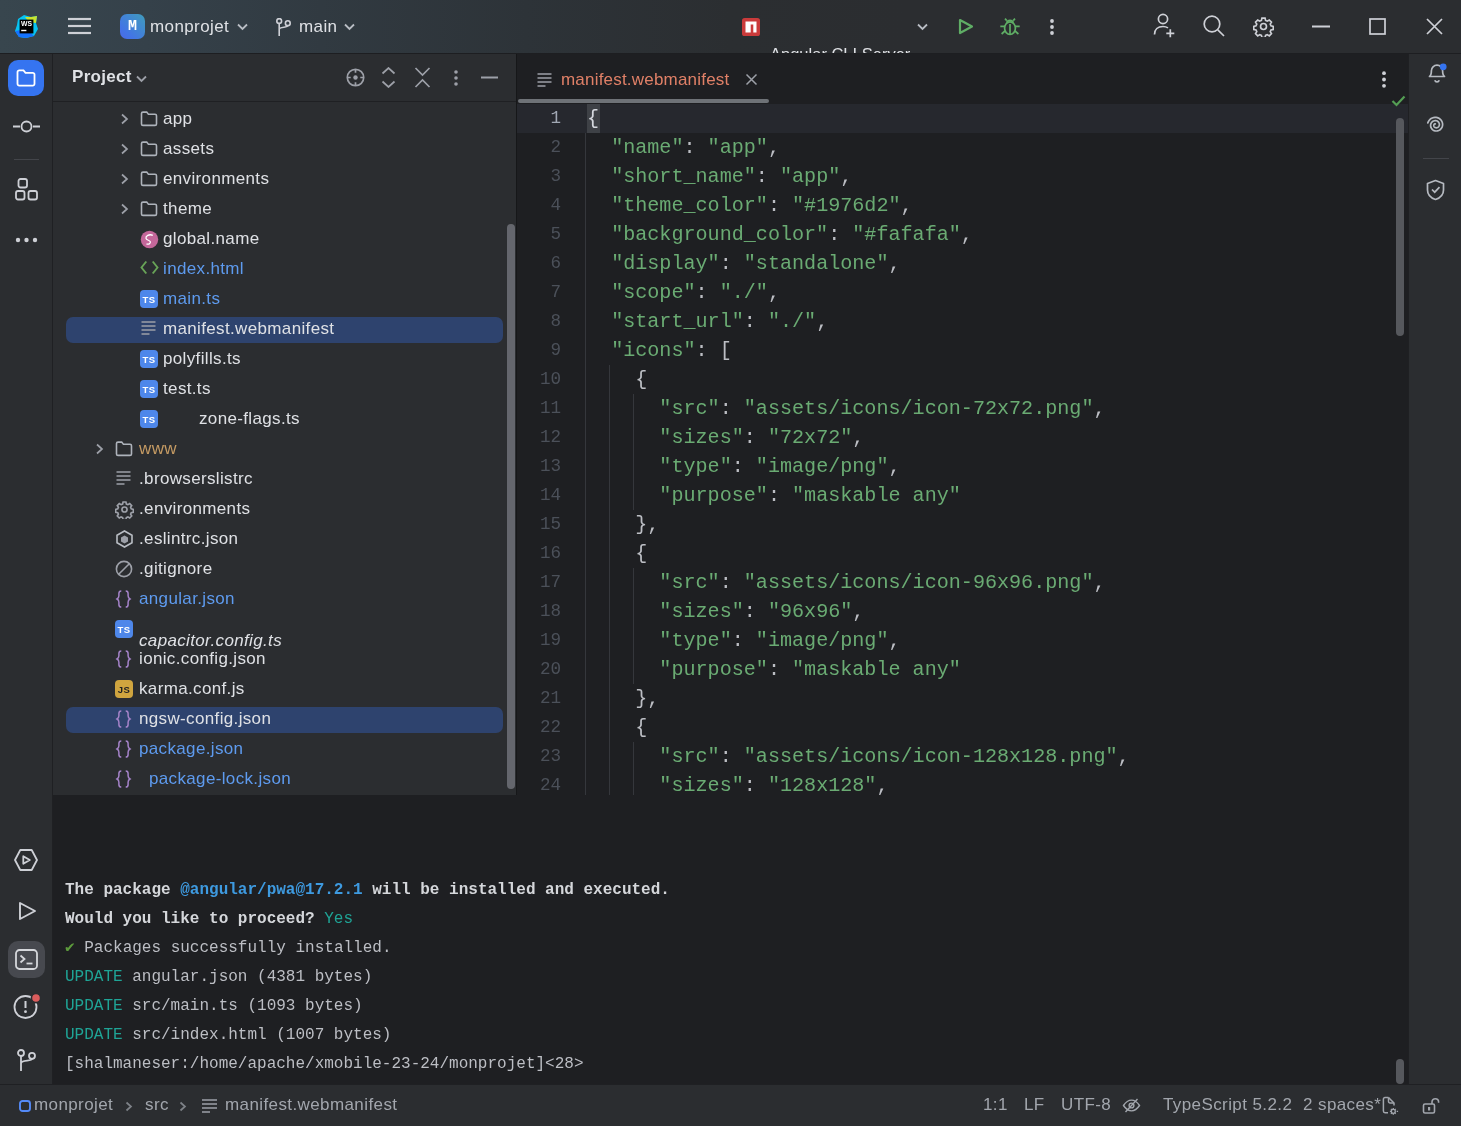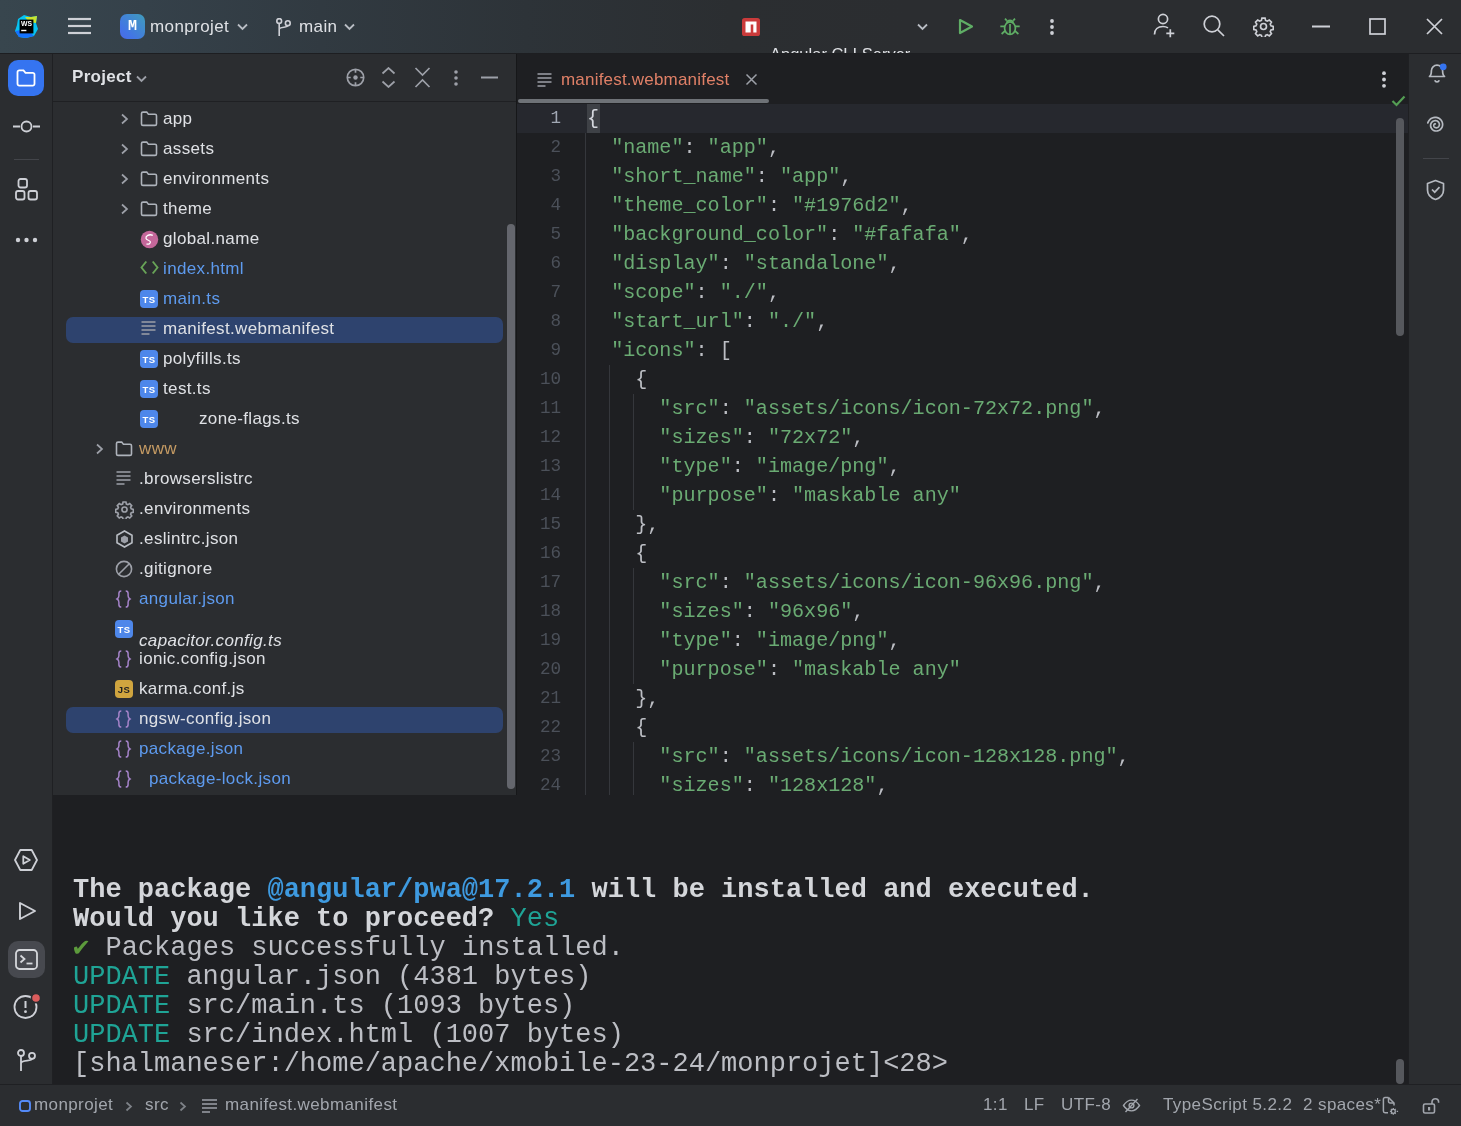--- a/index.html
+++ b/index.html
@@ -32,21 +32,21 @@
     font-family:"Liberation Mono", monospace; font-size:17.6px; line-height:29px; color:#4b5059; }
   #code { position:absolute; left:70px; top:51px; color:#bcbec4; }
   .iguide { position:absolute; width:1px; background:#35373c; }
 
   
   #stripeR { position:absolute; left:1408px; top:53px; width:53px; height:1031px; background:#2b2d30; border-left:1px solid #1f2023; }
 
   
   #terminal { position:absolute; left:53px; top:795px; width:1355px; height:289px; background:#1e1f22; }
   #termhead { position:absolute; left:0; top:0; width:1355px; height:51px; background:#2b2d30; border-top:1px solid #191a1c; }
-  #termout { position:absolute; left:20px; top:81px; font-family:"Liberation Mono", monospace; font-size:27px; line-height:29px; color:#bcbec4; }
+  #termout { position:absolute; left:12px; top:81px; font-family:"Liberation Mono", monospace; font-size:16px; line-height:29px; color:#bcbec4; }
   .tb { font-weight:bold; color:#d4d6da; }
   .teal { color:#1fa496; } .tblue { color:#3e9ae0; font-weight:bold; } .tgreen { color:#5c9a3c; }
 
   
   #statusbar { position:absolute; left:0; top:1084px; width:1461px; height:42px; background:#2b2d30; border-top:1px solid #1f2023;
     font-size:17px; letter-spacing:.4px; color:#a2a6ad; }
   #statusbar .s { position:absolute; top:10px; white-space:nowrap; }
 
   .scrollthumb { position:absolute; background:#4c4e53; border-radius:4px; }
 </style>

